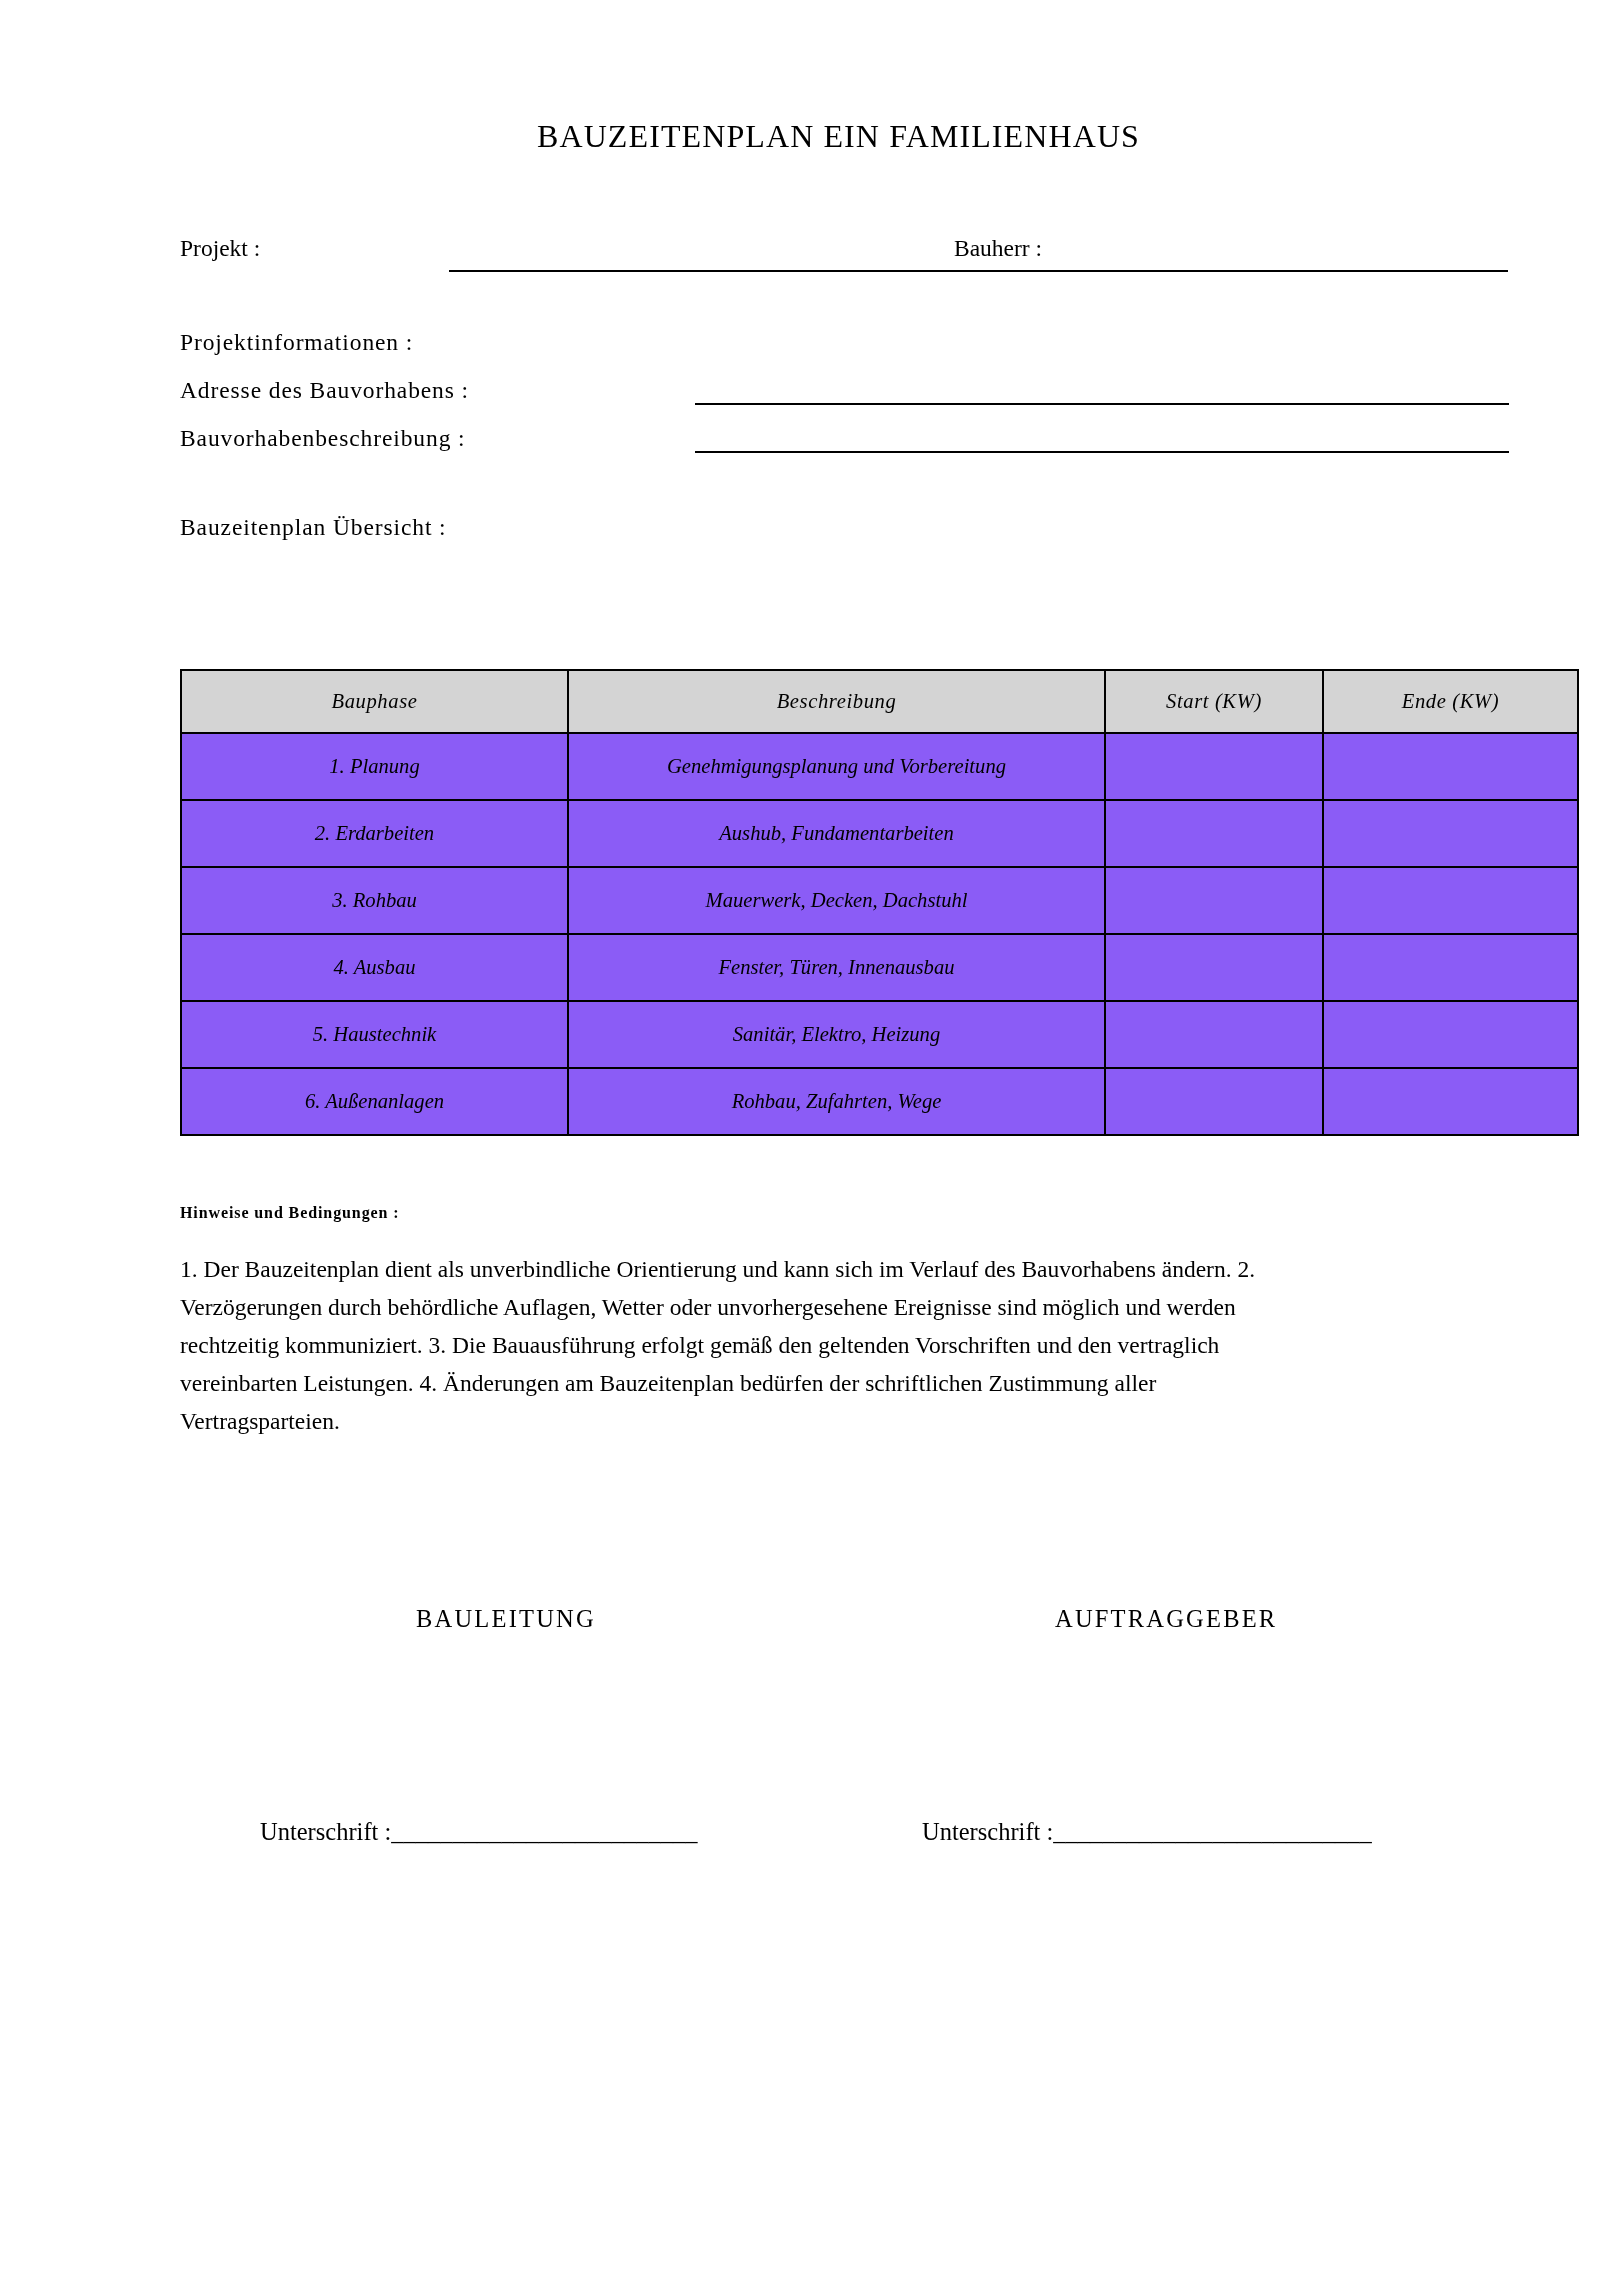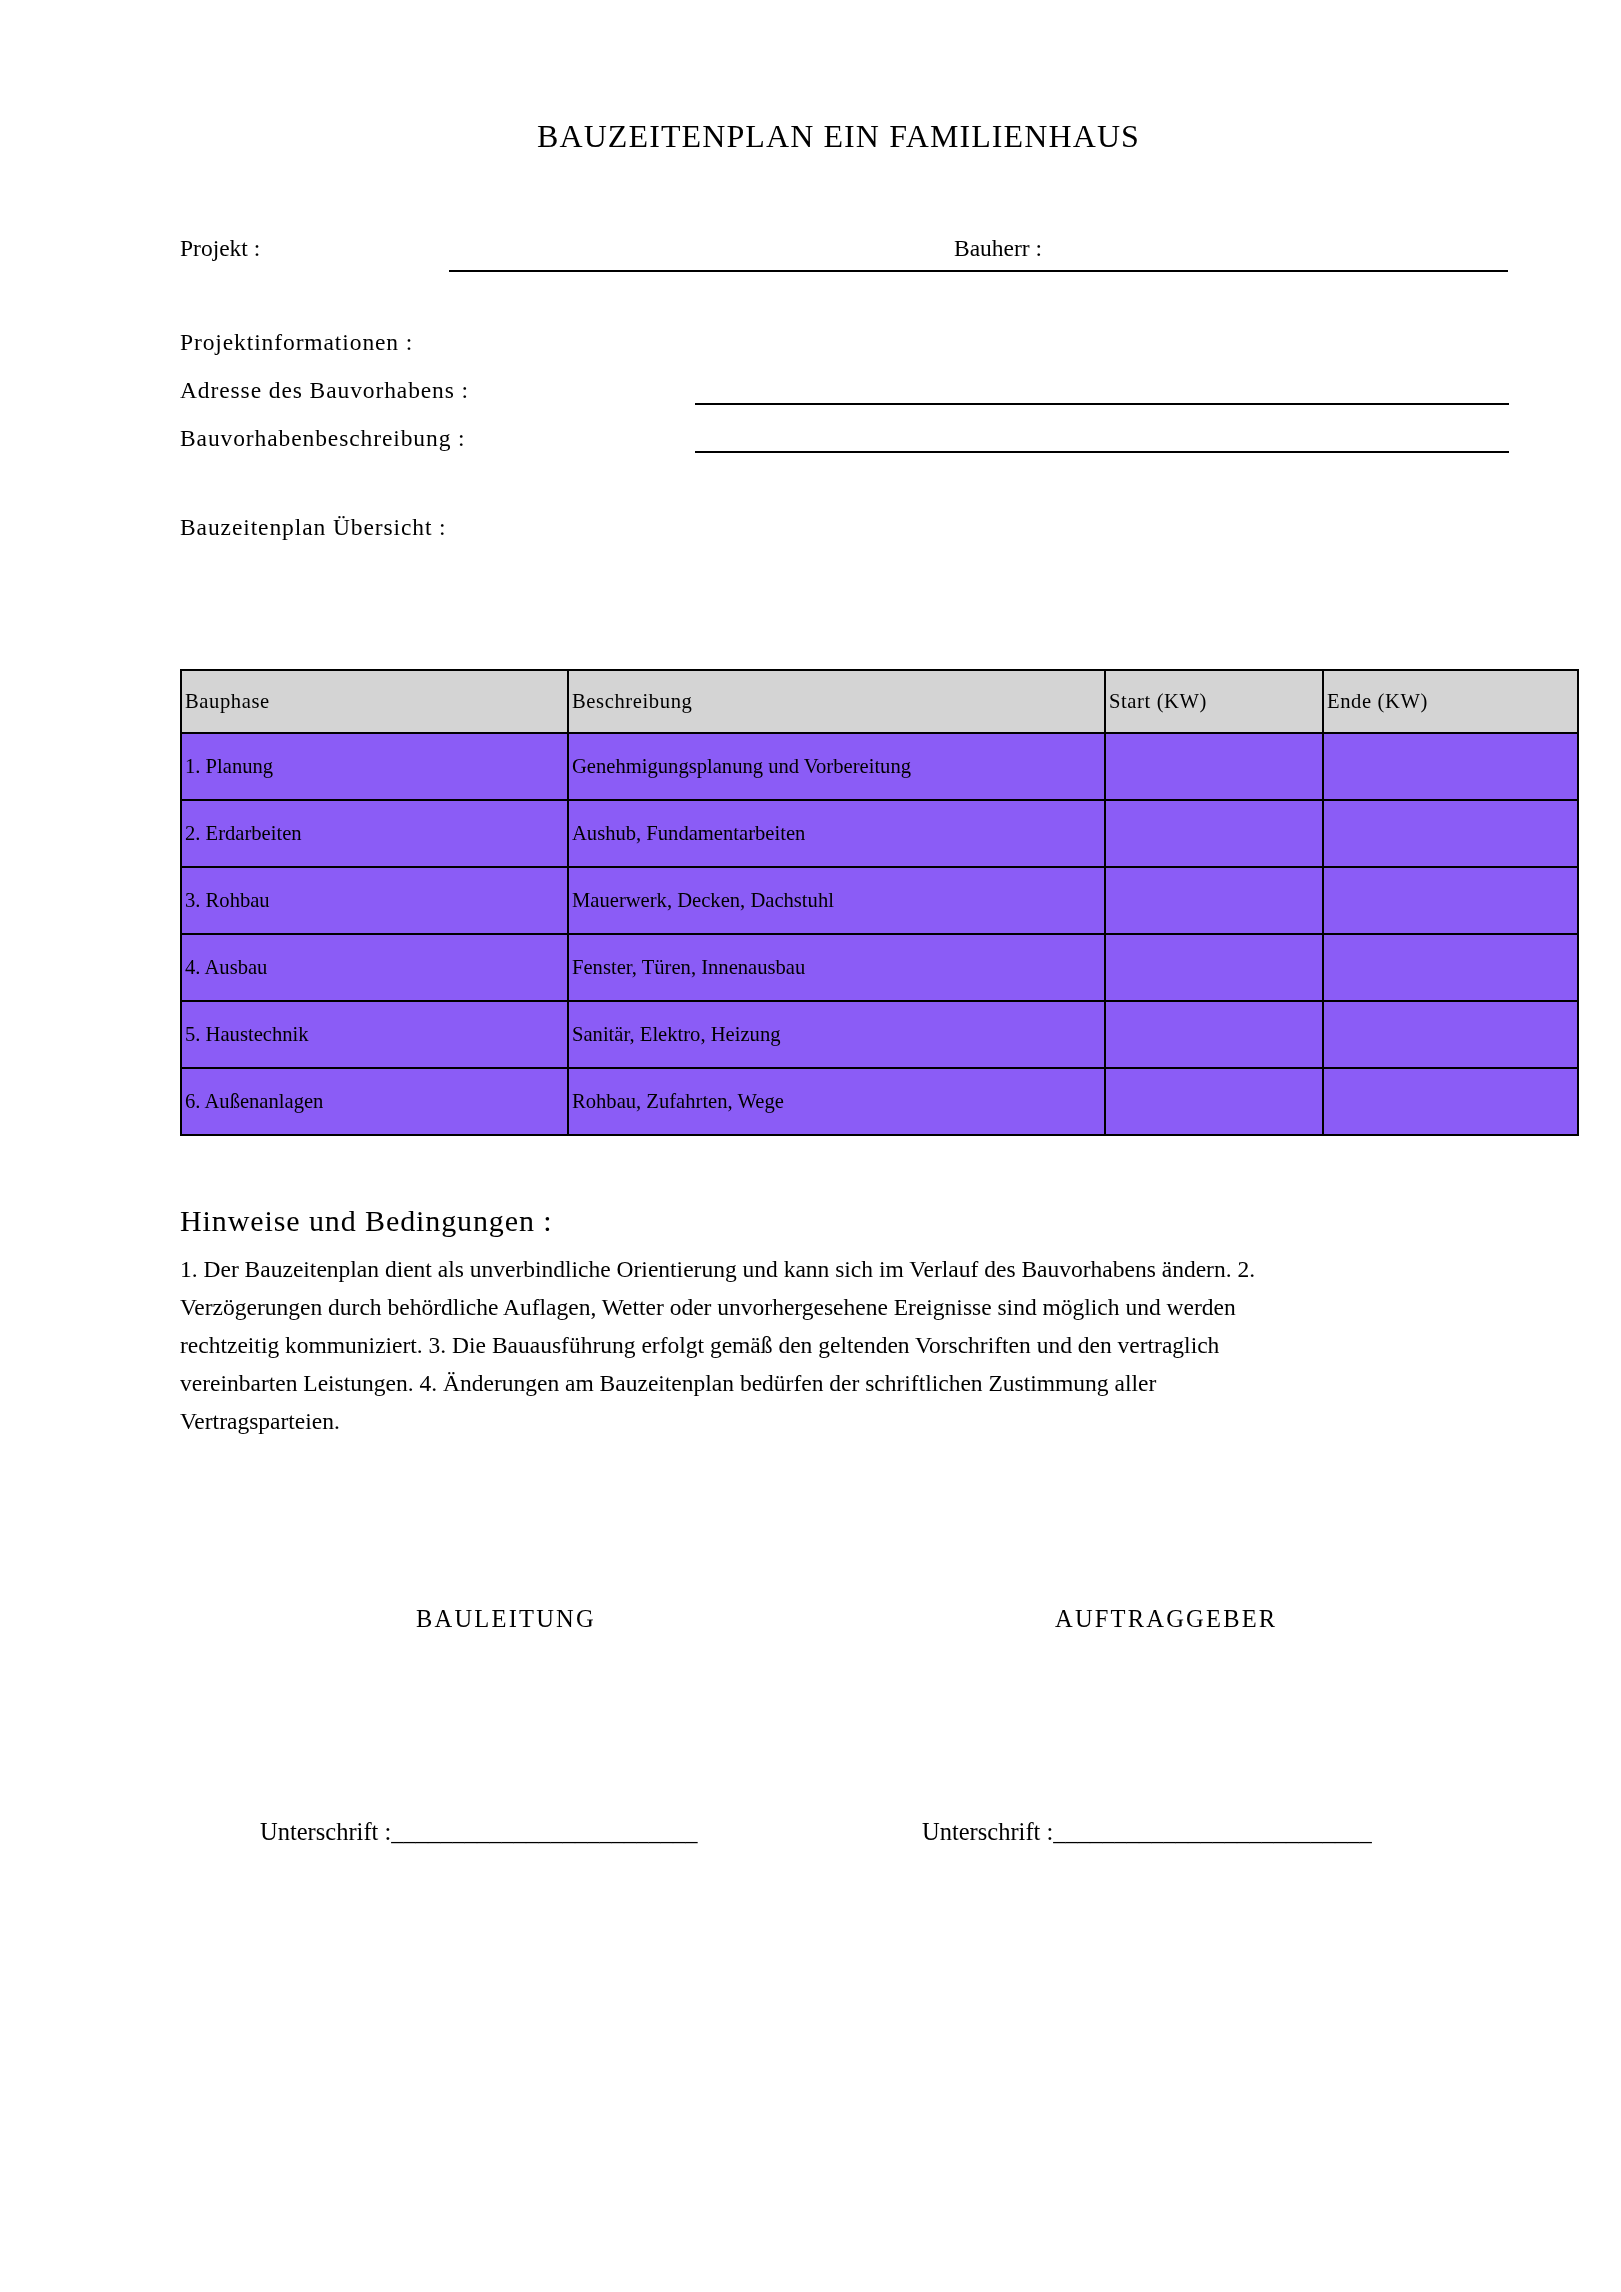--- a/index.html
+++ b/index.html
@@ -78,25 +78,26 @@
     width: 1397px;
     border-collapse: collapse;
     table-layout: fixed;
     font-size: 20.6px;
   }
 
   .schedule-table th,
   .schedule-table td {
     border: 2px solid #000000;
     padding: 0 3px;
-    text-align: left;
+    text-align: center;
     font-weight: normal;
     vertical-align: middle;
     white-space: nowrap;
     overflow: hidden;
+    font-style: italic;
   }
 
   .schedule-table thead th {
     background: #d4d4d4;
     height: 61px;
     letter-spacing: 0.6px;
   }
 
   .schedule-table tbody td {
     height: 65px;
@@ -106,23 +107,24 @@
   .col-phase { width: 387px; }
   .col-desc  { width: 537px; }
   .col-start { width: 218px; }
   .col-end   { width: 255px; }
 
   
   .notes-heading {
     position: absolute;
     left: 152px;
     top: 1204px;
-    font-size: 30px;
+    font-size: 16px;
     letter-spacing: 0.9px;
     white-space: nowrap;
+    font-weight: bold;
   }
 
   .notes-body {
     position: absolute;
     left: 152px;
     top: 1250px;
     width: 1108px;
     font-size: 23.5px;
     line-height: 38px;
     text-align: left;

